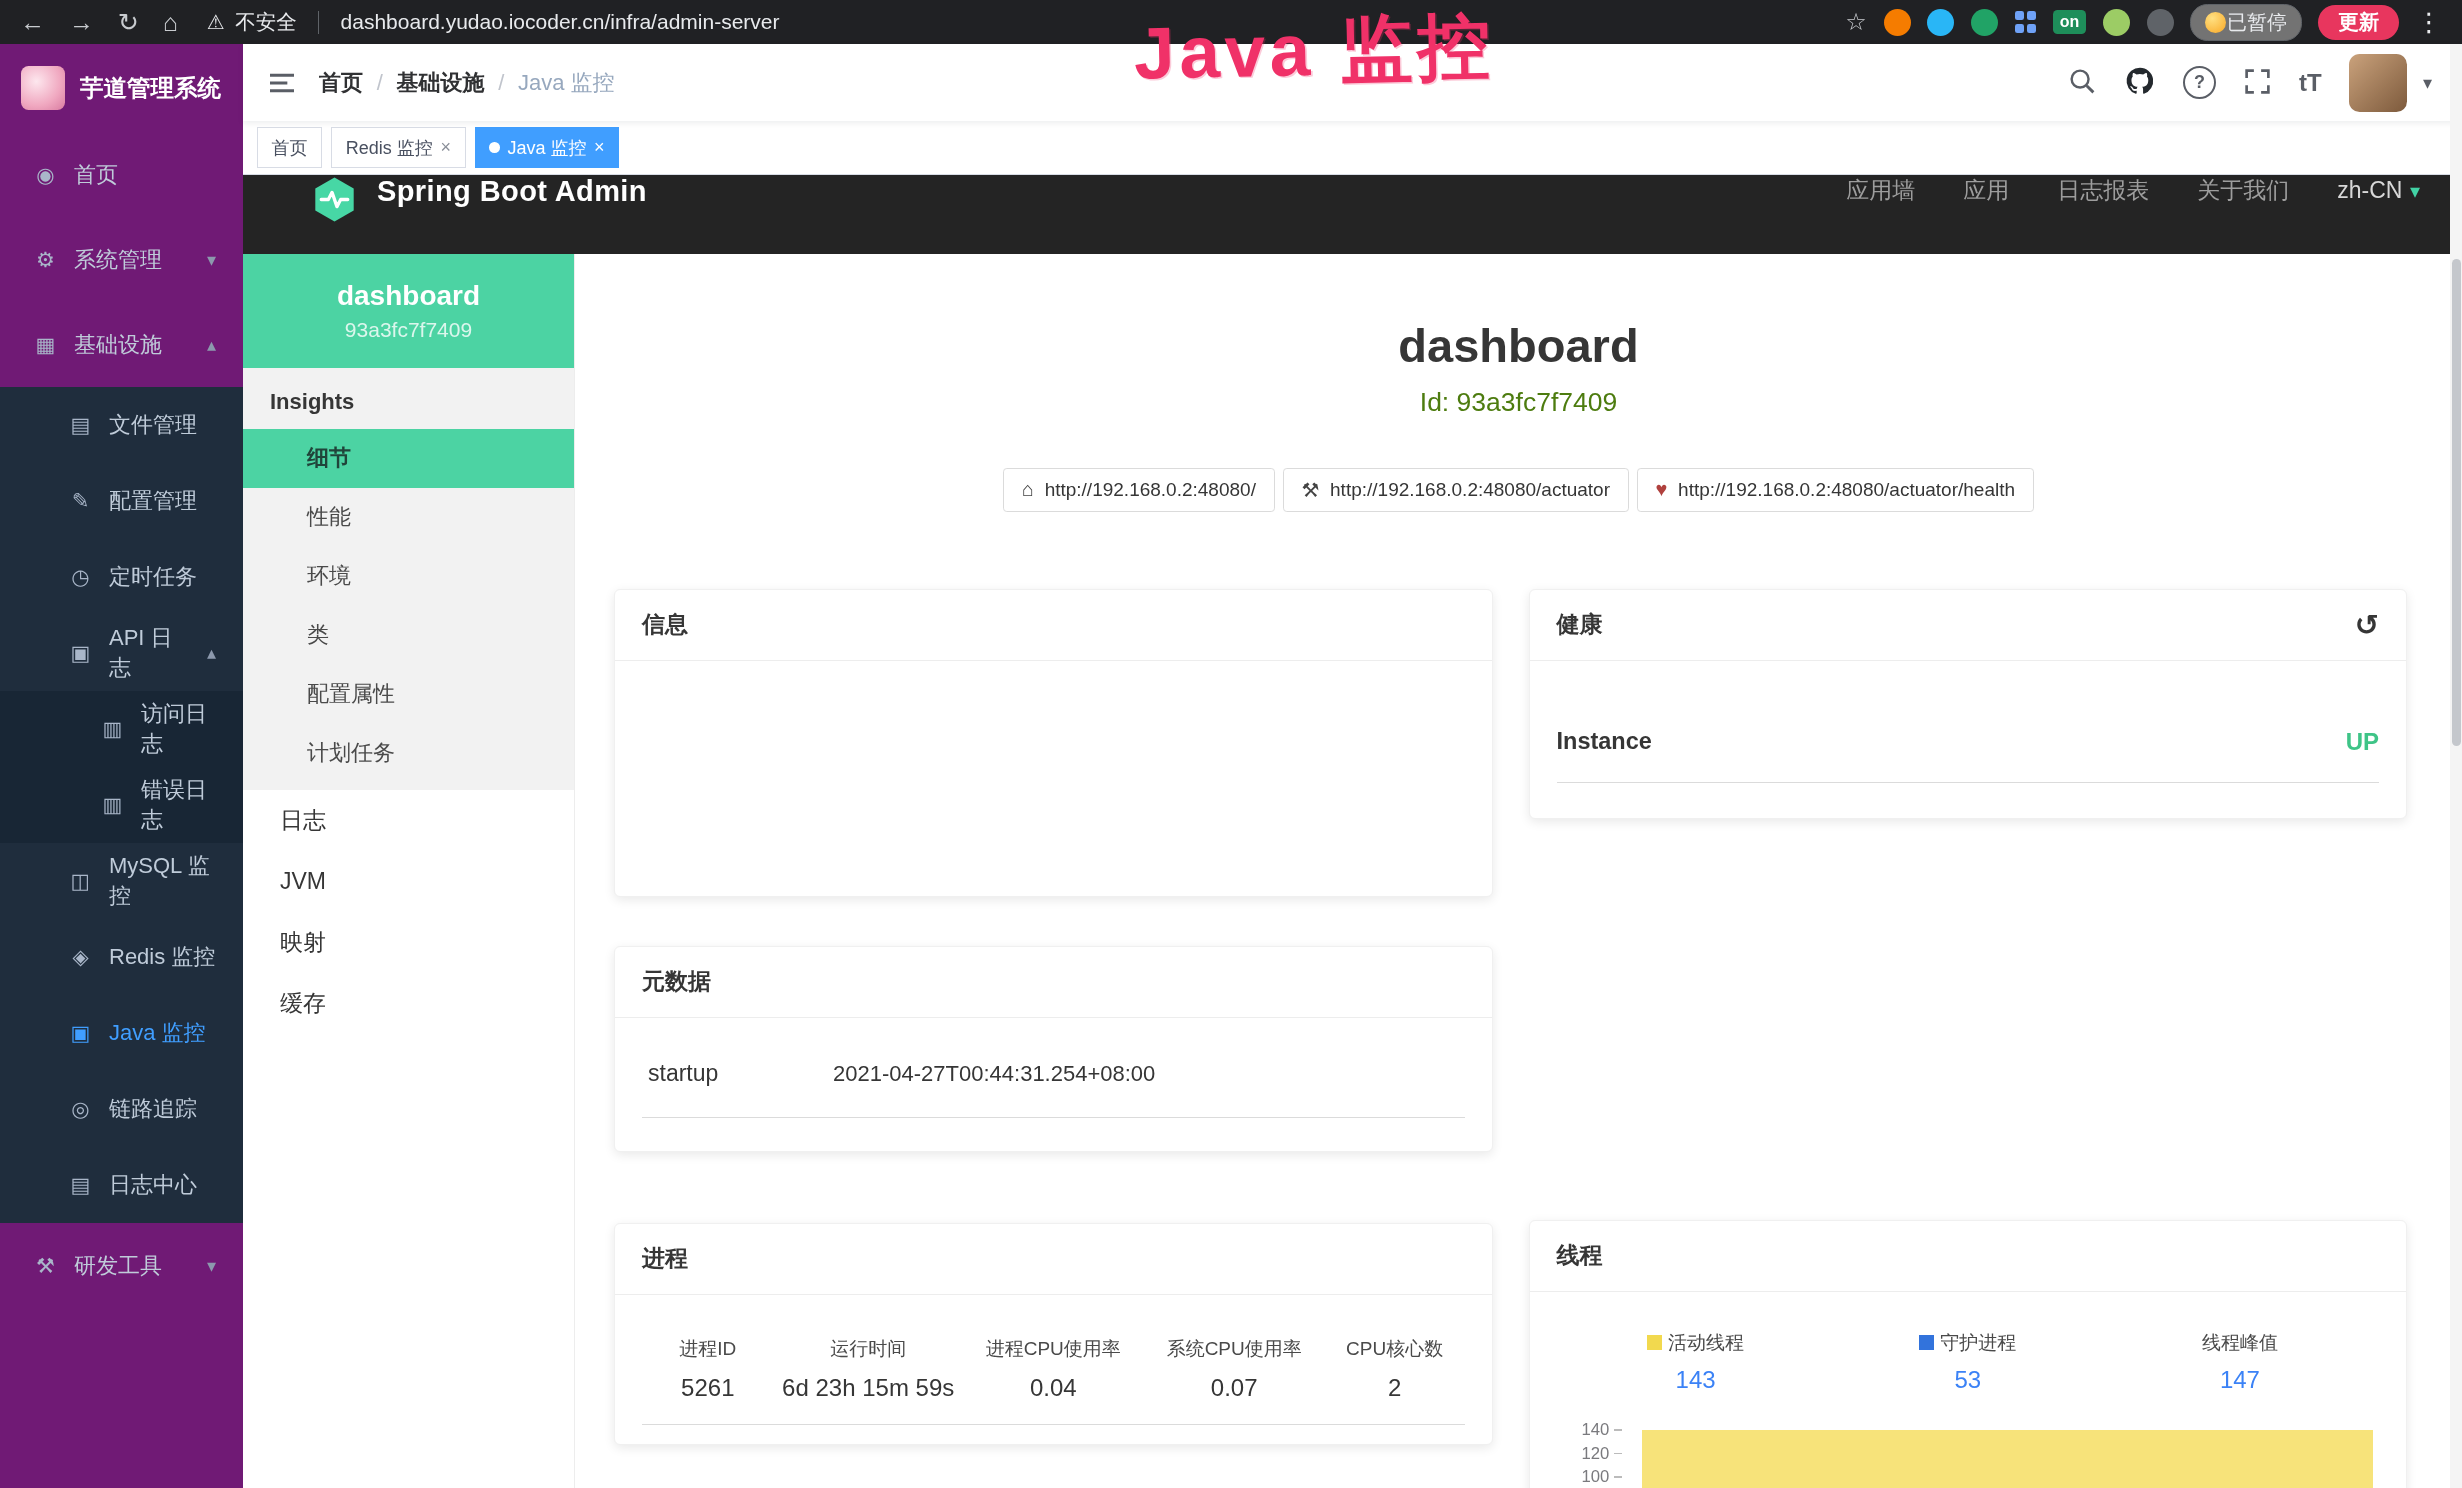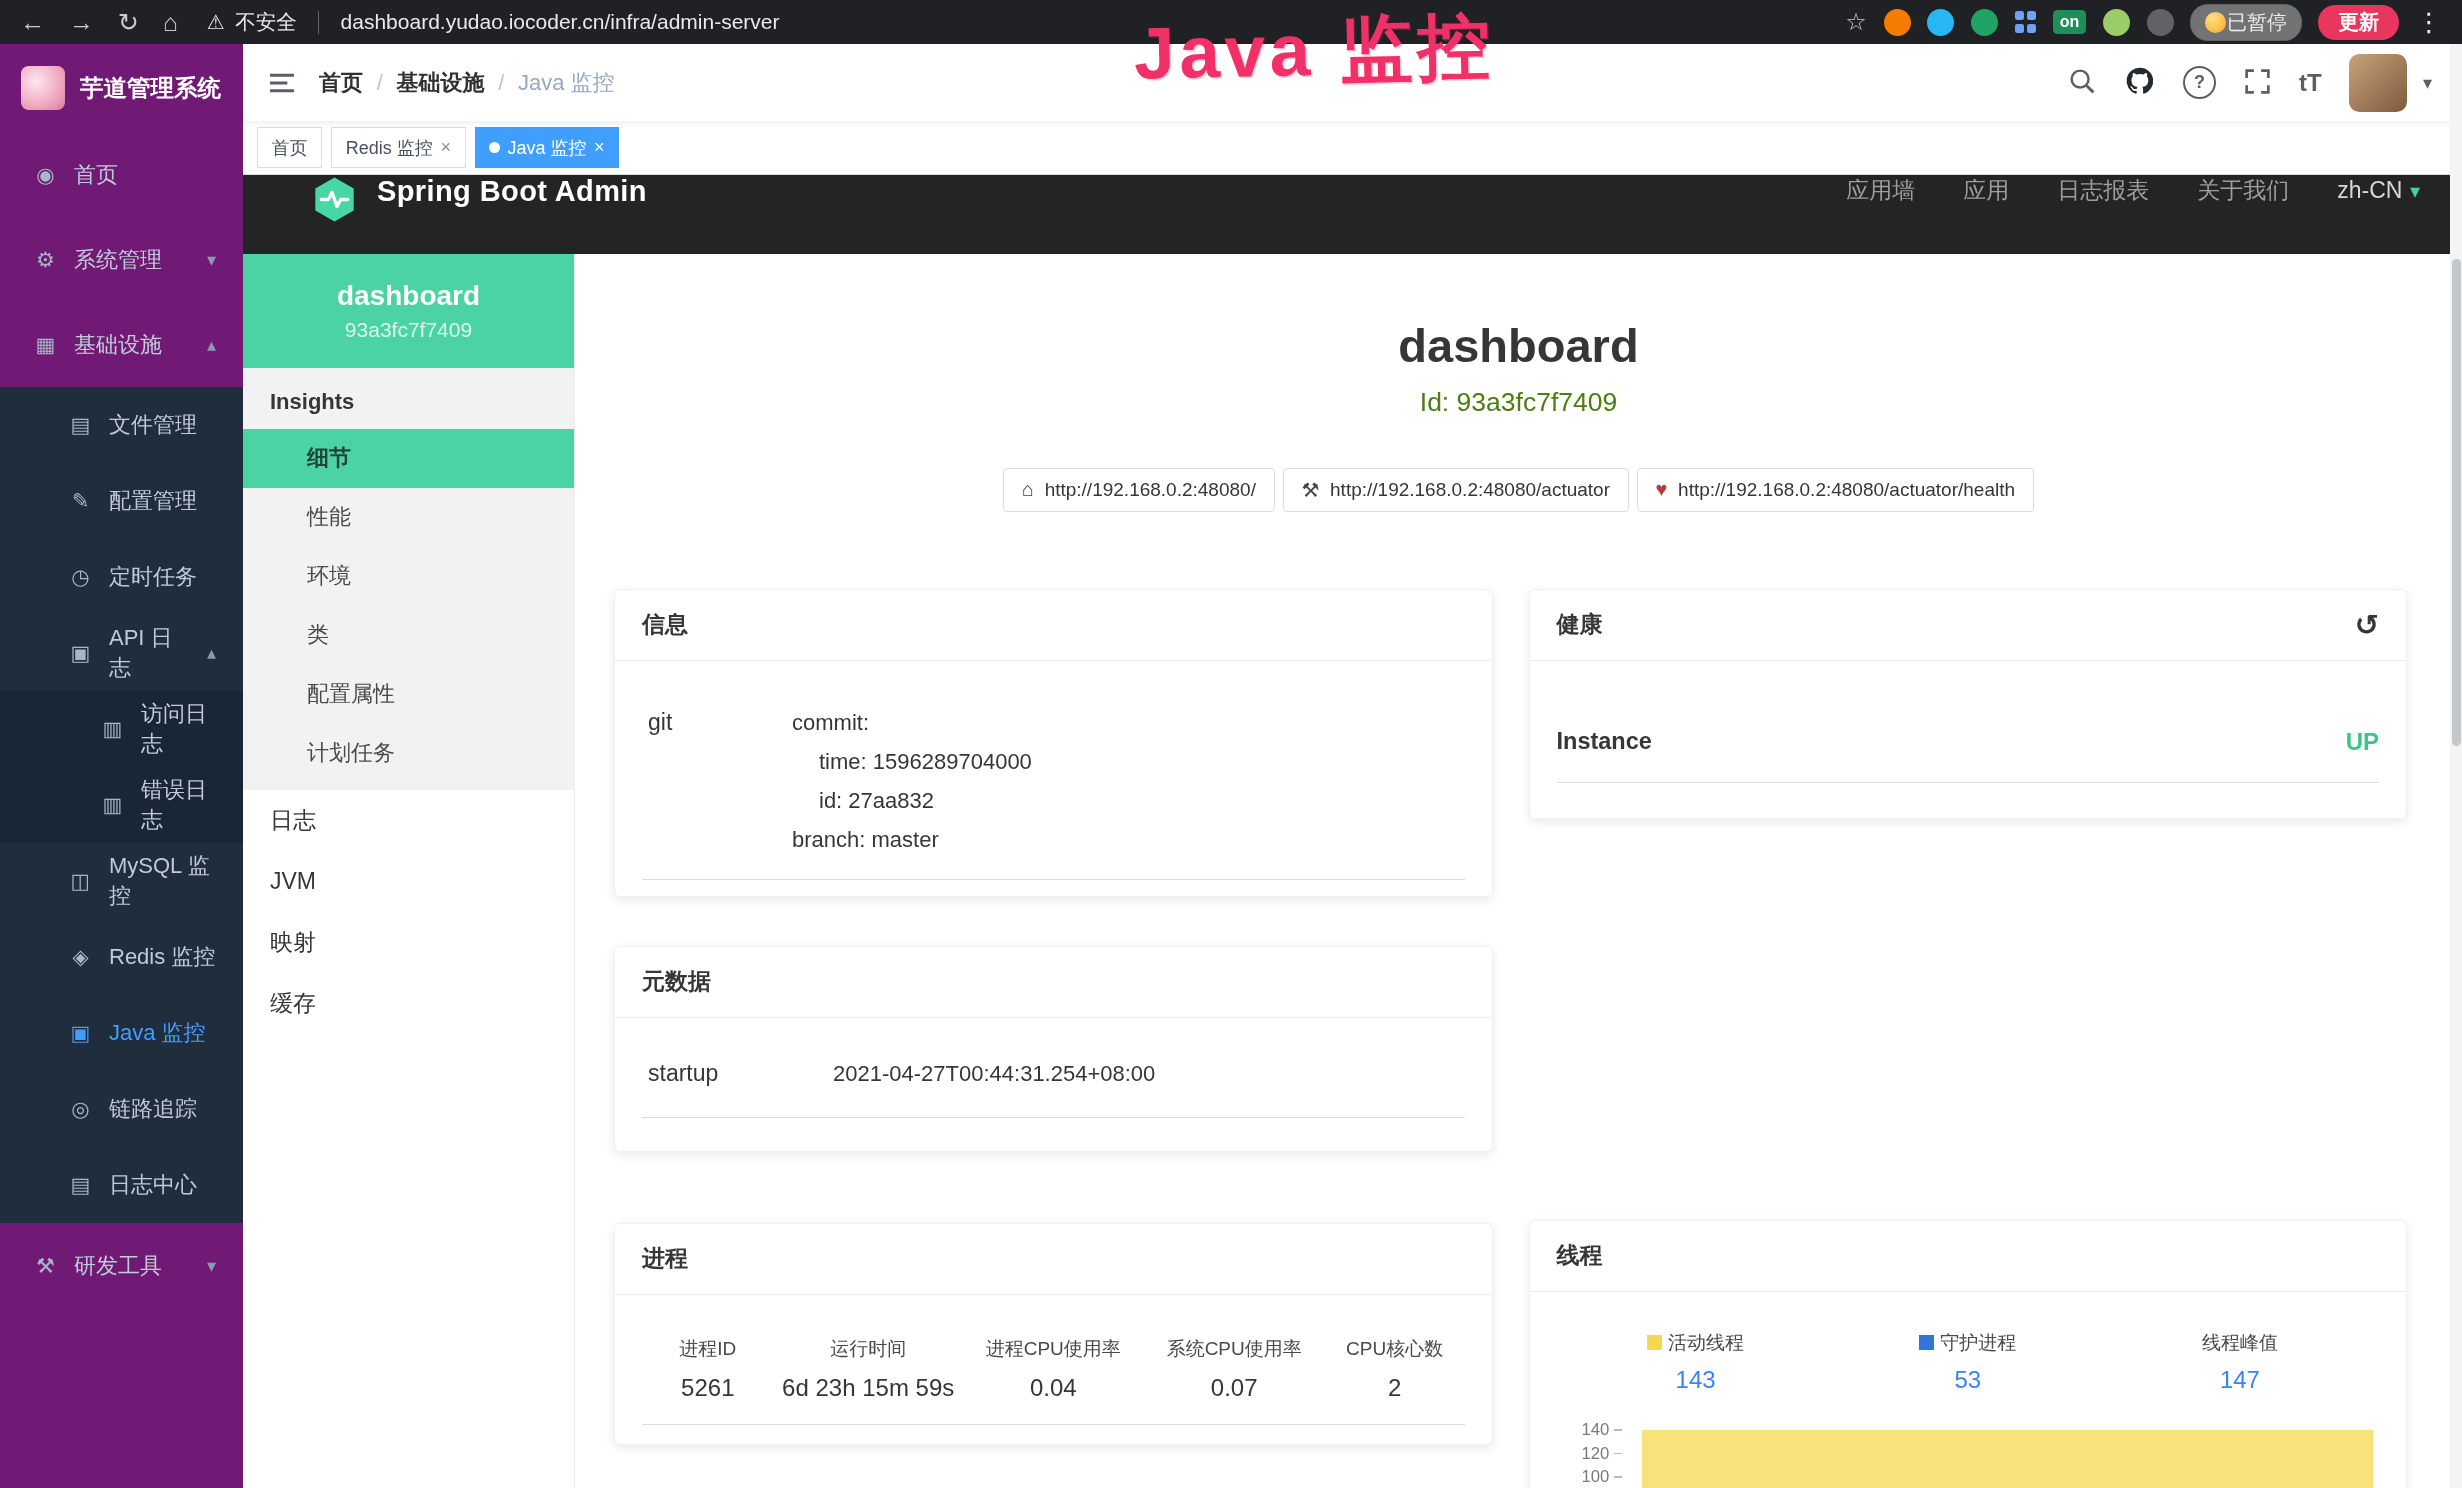--- a/index.html
+++ b/index.html
@@ -80,21 +80,21 @@
   
   .sba-body{flex:1;display:flex;min-height:0;}
   .sba-side{width:331px;background:#fff;border-right:0.8px solid #ededed;flex-shrink:0;}
   .inst-head{height:114px;background:#4cd3a3;color:#fff;display:flex;flex-direction:column;align-items:center;justify-content:center;gap:6px;}
   .inst-name{font-size:28px;font-weight:700;}
   .inst-id{font-size:21px;opacity:.8;}
   .menu-group{background:#f2f2f2;padding-bottom:7.6px;}
   .group-label{font-size:22px;font-weight:700;color:#363636;padding:21px 0 13.7px 27px;}
   .g-item{height:59px;display:flex;align-items:center;padding-left:64px;font-size:22px;color:#4a4a4a;cursor:pointer;}
   .g-item.active{background:#4cd3a3;color:#20443a;font-weight:600;}
-  .top-item{height:61px;display:flex;align-items:center;padding-left:27px;font-size:23px;color:#363636;cursor:pointer;}
+  .top-item{height:61px;display:flex;align-items:center;padding-left:37px;font-size:23px;color:#363636;cursor:pointer;}
 
   .sba-content{flex:1;background:#fff;padding-top:65px;overflow:hidden;position:relative;}
   .sba-content h1{margin:0;text-align:center;font-size:47px;line-height:53px;font-weight:600;color:#363636;}
   .sub{margin-top:13.7px;text-align:center;font-size:26.5px;line-height:33px;color:#4d7c0f;}
   .links{margin-top:49px;display:flex;justify-content:center;gap:7.6px;}
   .link-btn{display:inline-flex;align-items:center;gap:10.6px;height:44px;padding:0 18px;background:#fff;border:0.8px solid #dbdbdb;border-radius:3.8px;font-size:19px;color:#363636;cursor:pointer;font-family:inherit;}
   .li-ic{font-size:20px;color:#444;}
   .li-heart{color:#b0413e;}
 
   .cards{display:grid;grid-template-columns:1fr 1fr;gap:0 36px;padding:0 55px 0 39px;margin-top:77px;align-items:start;}
@@ -368,29 +368,20 @@
             </button>
           </div>
 
           <div class="cards">
 
             <div class="col">
               <div class="card card-info">
                 <div class="card-head">
                     <span>信息</span>
                   </div>
-                <div class="kv-row info-kv">
-                  <div class="kv-key">git</div>
-                  <div class="kv-val">
-                    <div>commit:</div>
-                    <div class="ind">time: 1596289704000</div>
-                    <div class="ind">id: 27aa832</div>
-                    <div>branch: master</div>
-                  </div>
-                </div>
               </div>
 
               <div class="card card-meta">
                 <div class="card-head">
                     <span>元数据</span>
                   </div>
                 <div class="kv-row meta-kv">
                   <div class="kv-key">startup</div>
                   <div class="kv-val">2021-04-27T00:44:31.254+08:00</div>
                 </div>

